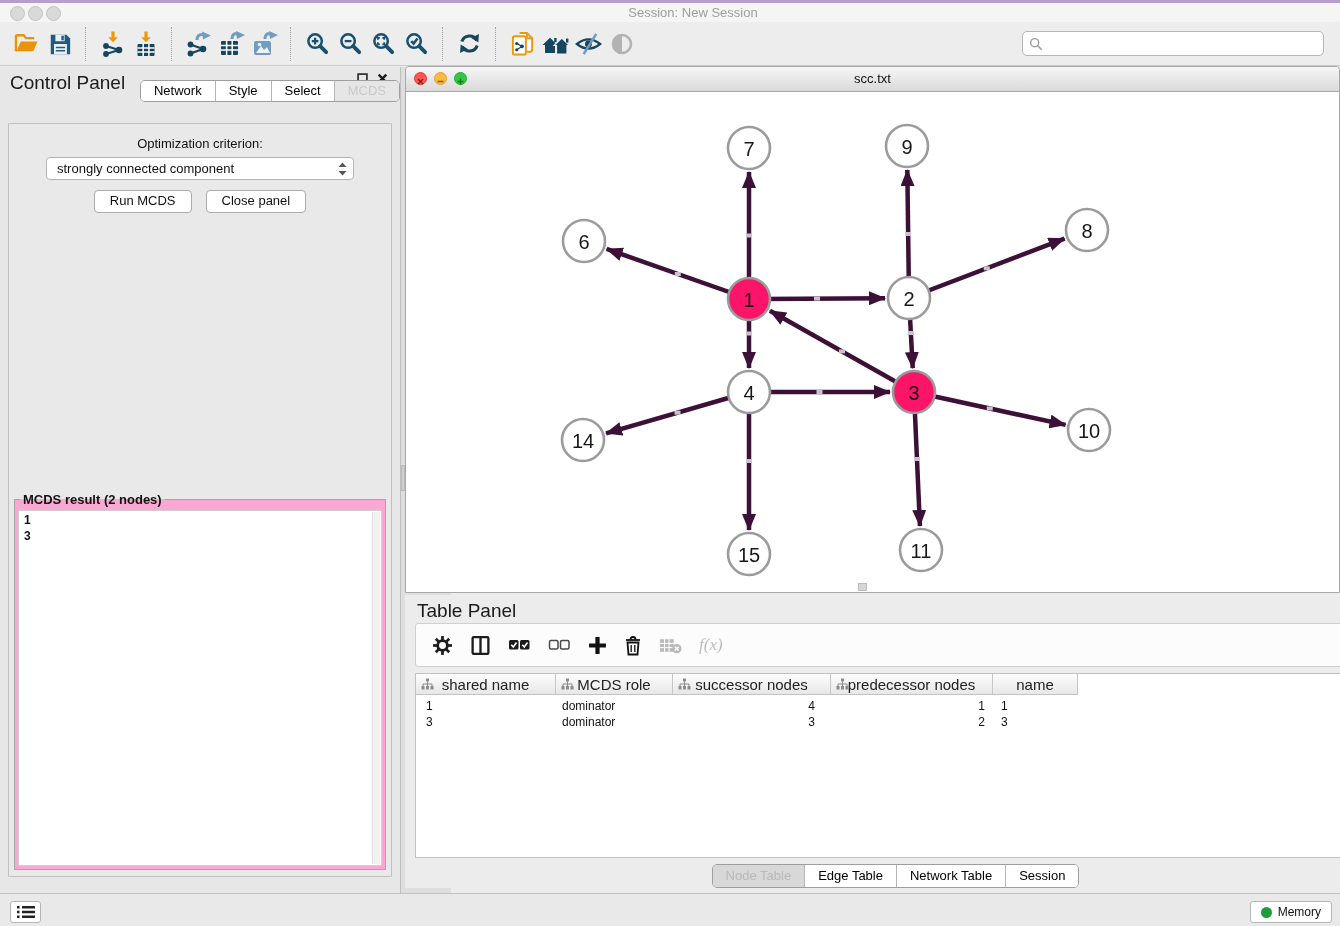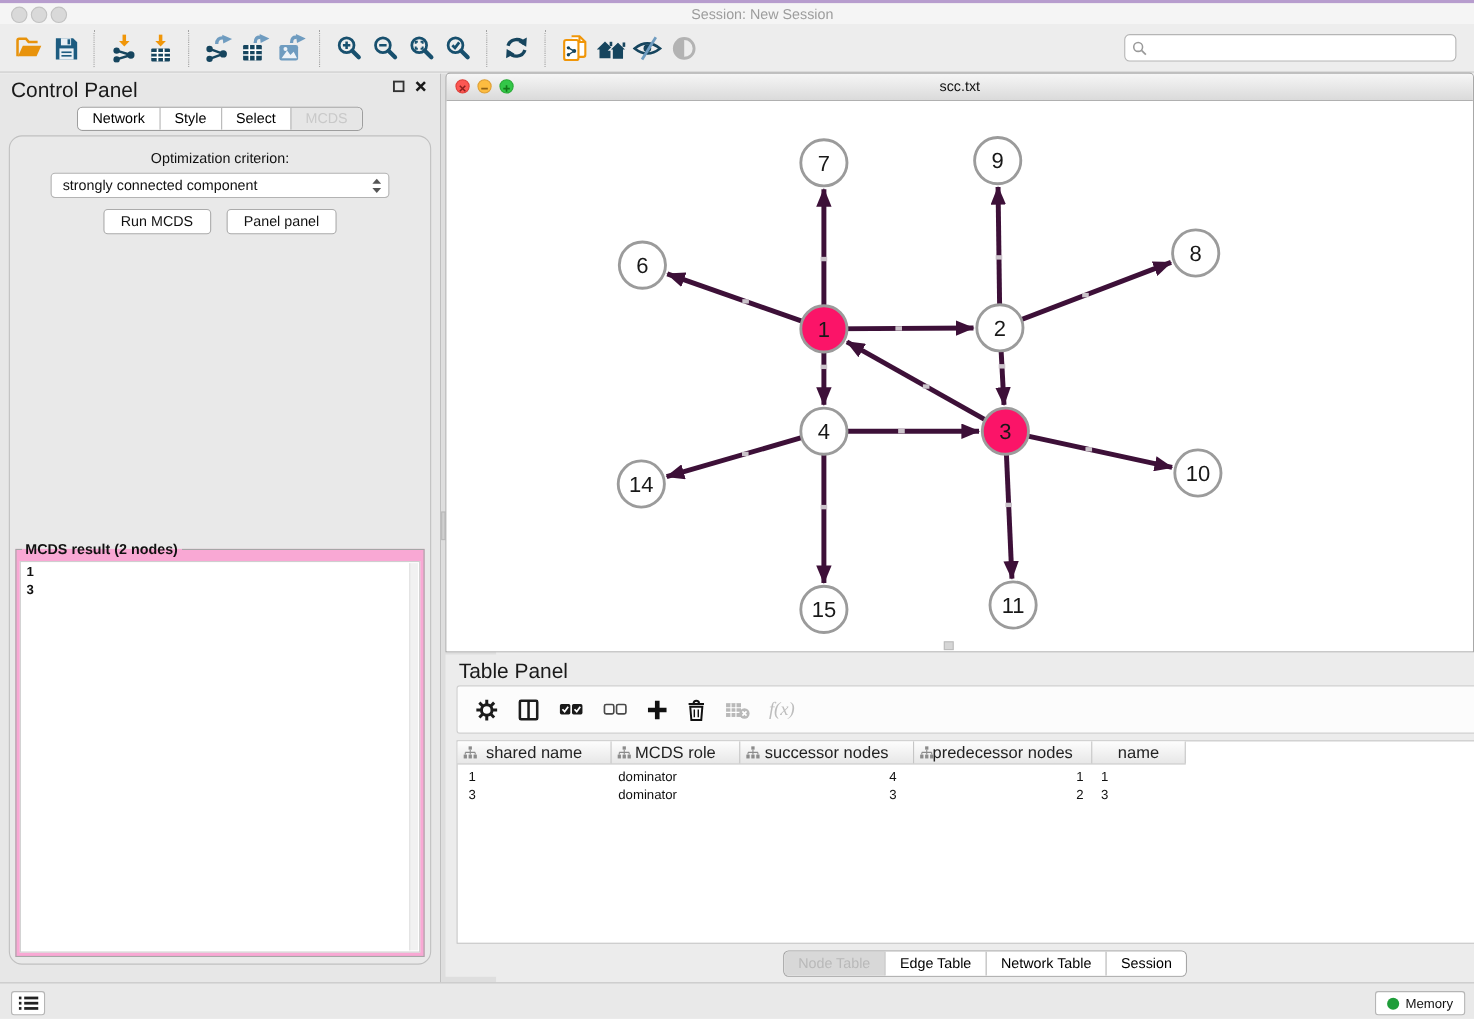--- a/index.html
+++ b/index.html
@@ -23,28 +23,28 @@
   .search-wrap{margin-left:auto;margin-right:6px;width:288px;height:23px;background:#fff;
                border:1px solid #b5b5b5;border-radius:5px;display:flex;align-items:center;padding:0 6px;}
   .search-wrap input{border:none;outline:none;flex:1;font-size:13px;background:transparent;
                      font-family:"Liberation Sans",sans-serif;margin-left:4px;}
 
   
   .control-panel{left:0;top:67px;width:401px;height:826px;background:#e7e7e7;border-right:1px solid #bfbfbf;box-sizing:border-box;}
   .panel-head{position:absolute;left:0;top:0;width:100%;height:26px;}
   .panel-title{position:absolute;left:10px;top:5px;font-size:19px;color:#1a1a1a;}
   .panel-btns{position:absolute;right:12px;top:6px;display:flex;gap:9px;align-items:center;}
-  .cp-tabs{position:absolute;left:0;top:30px;width:100%;display:flex;justify-content:center;}
+  .cp-tabs{position:absolute;left:0;top:13px;width:100%;display:flex;justify-content:flex-end;}
   .seg-group{display:inline-flex;border:1px solid #9e9e9e;border-radius:5px;overflow:hidden;background:#fff;}
   .seg{height:20px;line-height:20px;padding:0 13px;font-size:13px;color:#000;background:#fff;
        border-left:1px solid #b5b5b5;white-space:nowrap;}
   .seg:first-child{border-left:none;}
   .seg.seg-disabled-selected{background:#e6e6e6;color:#c9c9c9;}
   .cp-box{position:absolute;left:8px;right:8px;top:56px;bottom:16px;background:#e9e9e9;
-          border:1px solid #c0c0c0;border-radius:12px;}
+          border:1px solid #c0c0c0;border-radius:1px;}
   .opt-label{position:absolute;left:0;right:0;top:12px;text-align:center;font-size:13px;color:#111;}
   .opt-select{position:absolute;left:37px;right:37px;top:33px;height:23px;background:#fff;
               border:1px solid #b3b3b3;border-radius:4px;display:flex;align-items:center;
               padding:0 6px 0 10px;box-sizing:border-box;font-size:13px;color:#111;}
   .opt-select .grow{flex:1;}
   .btn-row{position:absolute;left:0;right:0;top:66px;display:flex;justify-content:center;gap:14px;}
   .push-btn{height:21px;line-height:19px;background:#fff;border:1px solid #ababab;border-radius:4px;
             font-size:13px;color:#111;padding:0 15px;}
   .result-fs{position:absolute;left:5px;right:5px;top:368px;bottom:6px;border:1px solid #a6a6a6;
              margin:0;padding:0;background:#f9a8d4;font-weight:bold;}
@@ -291,21 +291,21 @@
     <div class="opt-select">
       <span>strongly connected component</span>
       <span class="grow"></span>
       <svg width="9" height="14" viewBox="0 0 9 14">
         <path d="M4.5 0.5 L8.5 5 H0.5 Z" fill="#555"></path>
           <path d="M4.5 13.5 L0.5 9 H8.5 Z" fill="#555"></path>
       </svg>
     </div>
     <div class="btn-row">
       <span class="push-btn">Run MCDS</span>
-      <span class="push-btn">Panel panel</span>
+      <span class="push-btn">Close panel</span>
     </div>
     <fieldset class="result-fs">
       <legend>MCDS result (2 nodes)</legend>
       <div class="result-text">
         <div>1</div>
         <div>3</div>
         <div class="result-scroll"></div>
       </div>
     </fieldset>
   </div>

